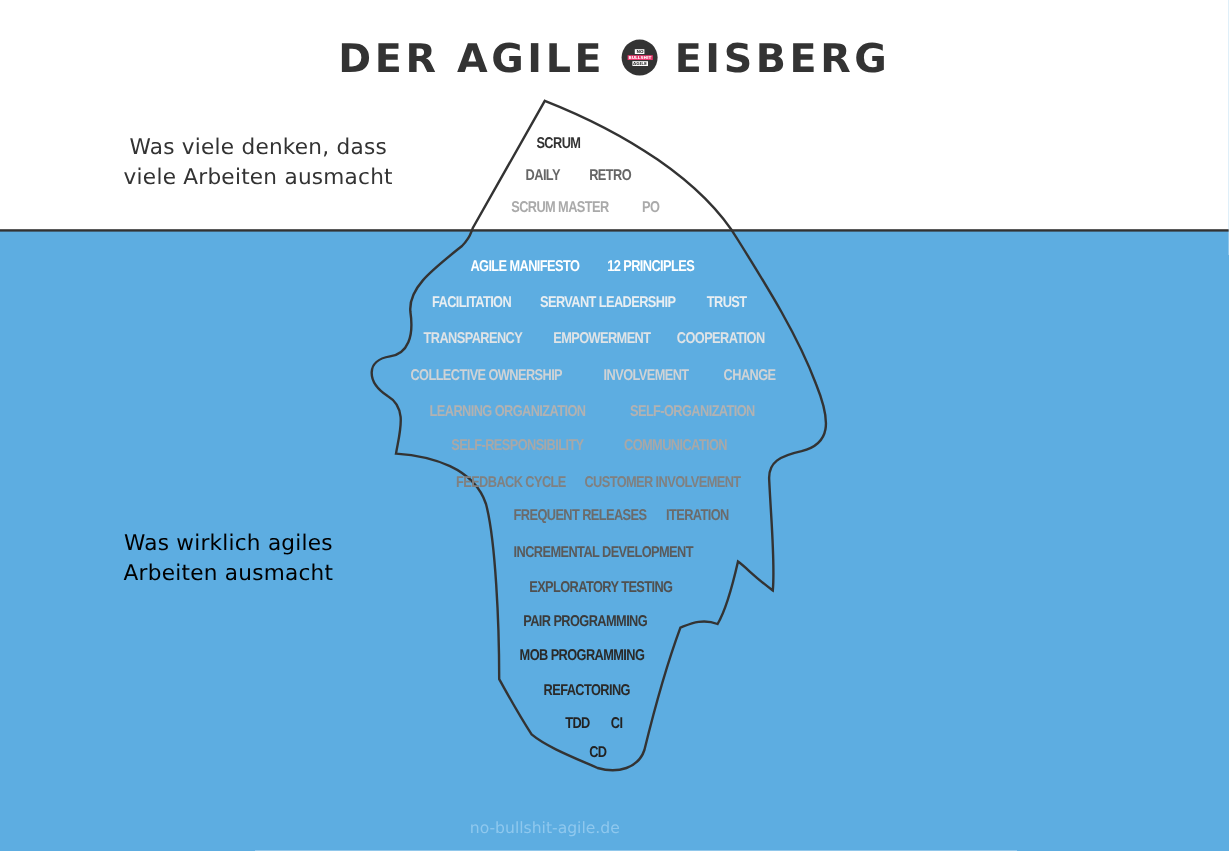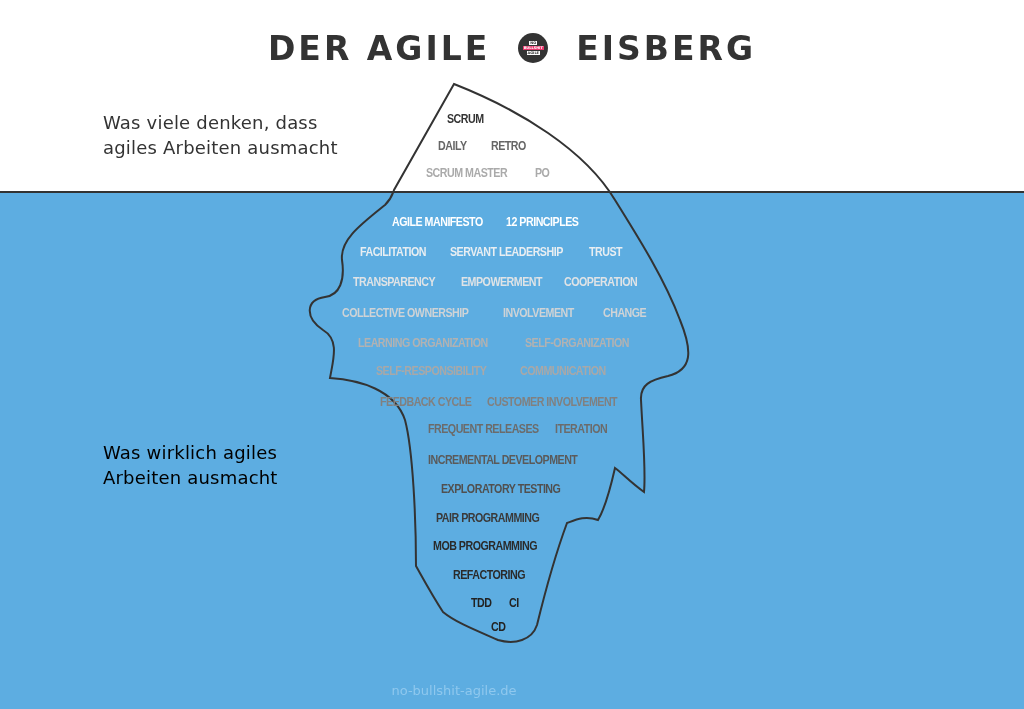--- a/index.html
+++ b/index.html
@@ -12,34 +12,34 @@
       position: absolute; left: 0; top: 192px; width: 1024px; height: 517px;
       background: #5dade1;
     }
     .waterline {
       position: absolute; left: 0; top: 191px; width: 1024px; height: 2px;
       background: #333333;
     }
     svg.ice { position: absolute; left: 0; top: 0; }
     .title {
       position: absolute; top: 26px; left: 0; width: 1024px; height: 44px;
-      display: flex; justify-content: center; align-items: center; gap: 28px;
+      display: flex; justify-content: center; align-items: center; gap: 14px;
       font-family: "DejaVu Sans", sans-serif; font-weight: bold;
       font-size: 33px; letter-spacing: 3px; color: #333333;
     }
     .logo {
       width: 30px; height: 30px; border-radius: 50%; background: #333333;
       display: flex; flex-direction: column; align-items: center; justify-content: center;
       gap: 1px;
     }
     .logo span { display: block; font-size: 3.5px; line-height: 4px; letter-spacing: 0; color: #333; background: #fff; padding: 0 1px; font-weight: bold; }
     .logo span.pink { background: #e8386d; color: #fff; }
     .caption {
       position: absolute; font-family: "DejaVu Sans", sans-serif;
-      font-size: 18px; line-height: 25px; letter-spacing: 0.2px;
+      font-size: 18px; line-height: 25px; letter-spacing: 0.2px; text-align: center;
     }
     .caption.top { left: 103px; top: 110px; color: #333333; }
     .caption.bottom { left: 103px; top: 440px; color: #000000; }
     .w {
       position: absolute; white-space: nowrap;
       font-family: "Liberation Sans", sans-serif; font-weight: bold;
       font-size: 13px; letter-spacing: -0.6px; transform: scaleX(0.82); transform-origin: left center;
     }
     .footer {
       position: absolute; left: 0; width: 908px; top: 683px; text-align: center;
@@ -94,21 +94,21 @@
   <span class="logo">
     <span>NO</span>
     <span class="pink">BULLSHIT</span>
     <span>AGILE</span>
   </span>
   <span>EISBERG</span>
 </div>
 
 <div class="caption top">
   <div>Was viele denken, dass</div>
-  <div>agiles Arbeiten ausmacht</div>
+  <div>viele Arbeiten ausmacht</div>
 </div>
 
 <div class="caption bottom">
   <div>Was wirklich agiles</div>
   <div>Arbeiten ausmacht</div>
 </div>
 
 <div id="tip-words">
     <span class="w" style="left: 447px; top: 111px; color: rgb(51, 51, 51);">SCRUM</span>
     <span class="w" style="left: 438px; top: 138px; color: rgb(102, 102, 102);">DAILY</span>

